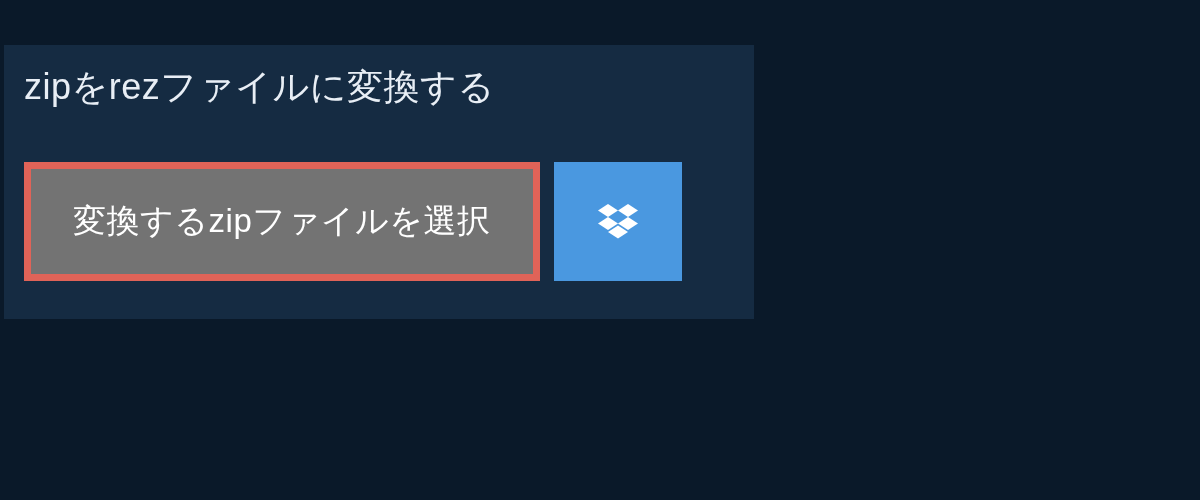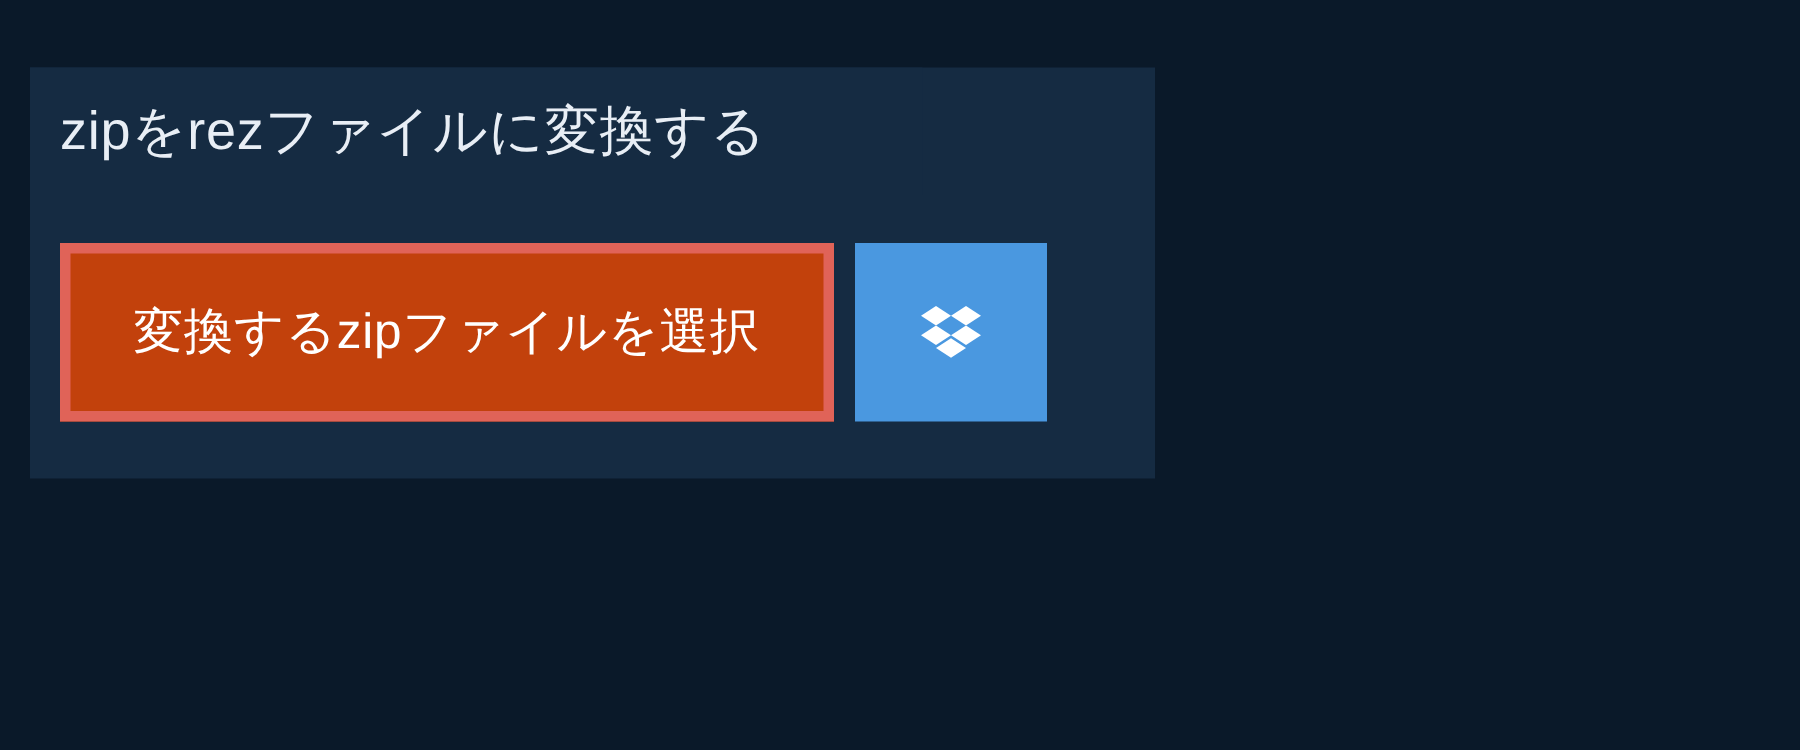--- a/index.html
+++ b/index.html
@@ -9,21 +9,21 @@
     }
     body {
       background-color: #0a1929;
       font-family: -apple-system, BlinkMacSystemFont, "Segoe UI", "Hiragino Sans", "Meiryo", sans-serif;
       width: 1200px;
       height: 500px;
       overflow: hidden;
     }
     .panel {
       background-color: #152b42;
-      margin: 45px 0 0 20px;
+      margin: 45px 0 0 4px;
       width: 750px;
       padding: 0;
     }
     .heading-bar {
       background-color: #152b42;
       padding: 18px 20px;
       width: 595px;
     }
     .heading-text {
       color: #e8eef5;
@@ -31,21 +31,21 @@
       font-weight: 400;
       letter-spacing: 0.5px;
     }
     .button-row {
       display: flex;
       gap: 14px;
       padding: 32px 20px 38px 20px;
       align-items: stretch;
     }
     .select-file-button {
-      background-color: #c2410c;
+      background-color: #737373;
       border: 7px solid #e06358;
       color: #ffffff;
       font-size: 33px;
       font-weight: 400;
       padding: 30px 42px;
       cursor: pointer;
       display: flex;
       align-items: center;
       justify-content: center;
       letter-spacing: 0.5px;

